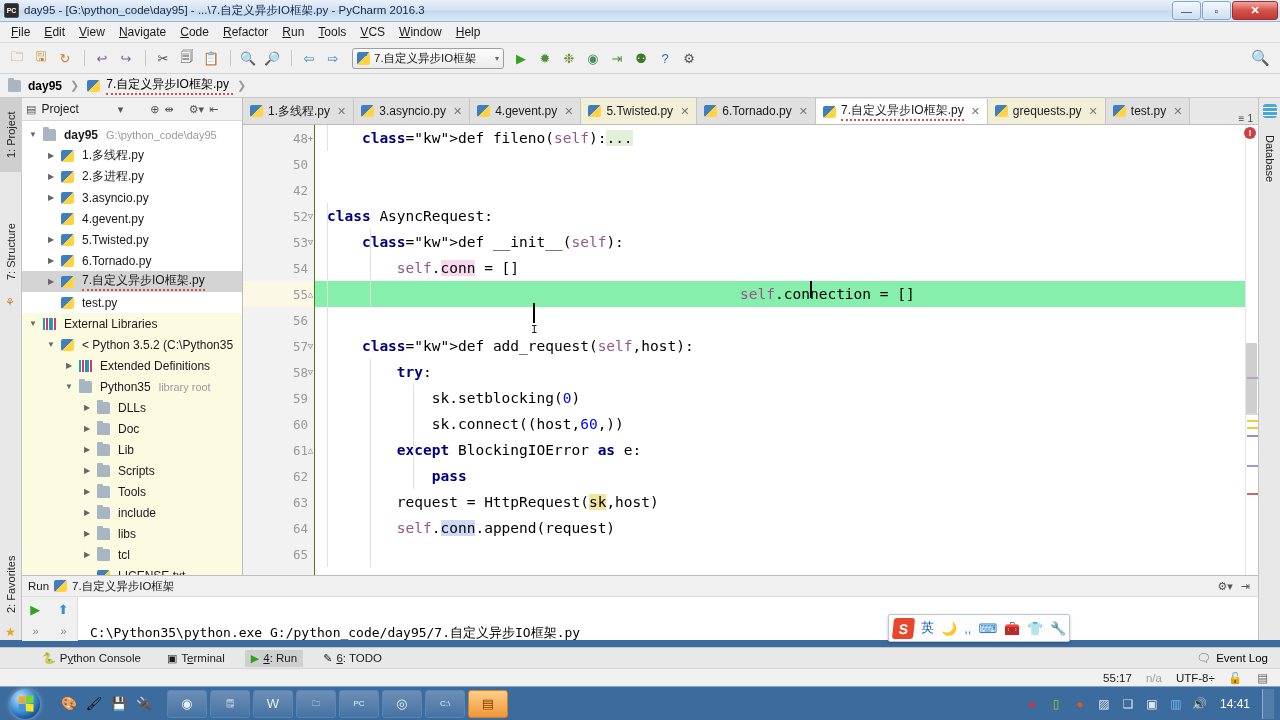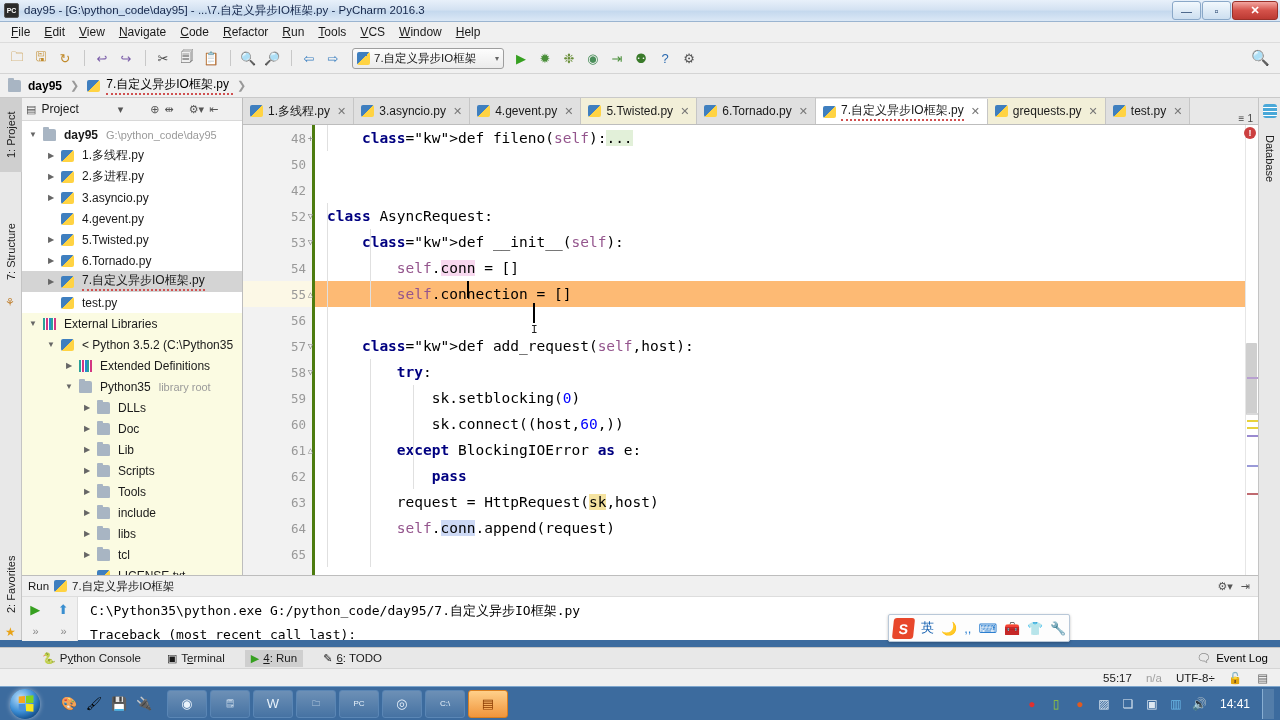--- a/index.html
+++ b/index.html
@@ -136,40 +136,40 @@
     padding: 0 7px 0 7px; font-size: 12px; color: #1a1a1a;
     border-right: 1px solid #c6c6c6; background: #e0e0e0; white-space: nowrap;
   }
   .etab.active { background: #fff; border-bottom: 1px solid #fff; margin-bottom: -1px; }
   .etab.yellowish { background: #f2efd8; }
   .etab .x { color: #777; font-size: 11px; margin-left: 2px; }
   .tabs-extra { margin-left: auto; display:flex; align-items:center; gap:3px; padding:0 5px; font-size:10px; color:#444; }
 
   .codearea { position: relative; height: 450px; display: flex; background: #fff; }
   .gutter {
-    width: 72px; background: #f2f2f2; border-right: 3px solid #4d7c0f;
+    width: 72px; background: #f2f2f2; border-right: 1px solid #4d7c0f;
     position: relative; flex-shrink: 0;
   }
   .gline {
     height: 26px; display: flex; align-items: center; justify-content: flex-end;
     padding-right: 6px; font-family: "DejaVu Sans Mono", monospace;
     font-size: 12.5px; color: #999;
   }
   .gline .fold {
     position: absolute; left: 62px; width: 11px; height: 11px;
     font-size: 9px; color: #888; display:flex; align-items:center; justify-content:center;
   }
   .gline.cur { background: #fcf8e6; }
   .codelines { flex: 1; position: relative; background: #fff; }
   .cline {
     height: 26px; line-height: 26px; padding-left: 12px;
     font-family: "DejaVu Sans Mono", monospace; font-size: 14.5px;
     color: #000; white-space: pre;
   }
-  .cline.cur { background: #fdba74; }
+  .cline.cur { background: #86efac; text-align: center; }
   .kw { color: #000080; font-weight: bold; }
   .fn { color: #000000; }
   .selfc { color: #94558d; }
   .num { color: #0000ff; }
   .hl-pink { background: #f8d8ef; }
   .hl-yellow { background: #f5e3a0; }
   .hl-blue { background: #cdd9f5; }
   .hl-green { background: #e2f0d9; }
   .indent-guide { position:absolute; width:1px; background:#e0e0e0; }
   .caret-bar { position: absolute; width: 2px; background: #000; }
@@ -207,21 +207,21 @@
   .run-body { display: flex; height: 44px; }
   .run-side {
     width: 56px; background: #f0f0f0; border-right: 1px solid #ddd;
     display: flex; flex-direction: column; align-items: center; padding-top: 2px;
   }
   .run-side-row { display:flex; width:56px; justify-content: space-around; height:21px; align-items:center; }
   .run-console {
     flex: 1; padding-left: 12px; padding-top: 2px;
     font-family: "DejaVu Sans Mono", monospace; font-size: 13px; color: #000;
   }
-  .run-console div { height: 24px; line-height: 24px; white-space: nowrap; }
+  .run-console div { height: 24px; line-height: 24px; white-space: nowrap; margin-top: 22px; }
 
   
   .bottombar {
     position: absolute; left: 0; top: 647px; width: 1280px; height: 21px;
     background: #e8e8e8; display: flex; align-items: center;
     padding-left: 36px; gap: 14px; border-top: 1px solid #c4c4c4;
   }
   .btab { display: flex; align-items: center; gap: 4px; font-size: 11.5px; color: #1a1a1a; padding: 2px 6px; }
   .btab.sel { background: #cfcfcf; }
   .btab u { text-decoration: underline; }

